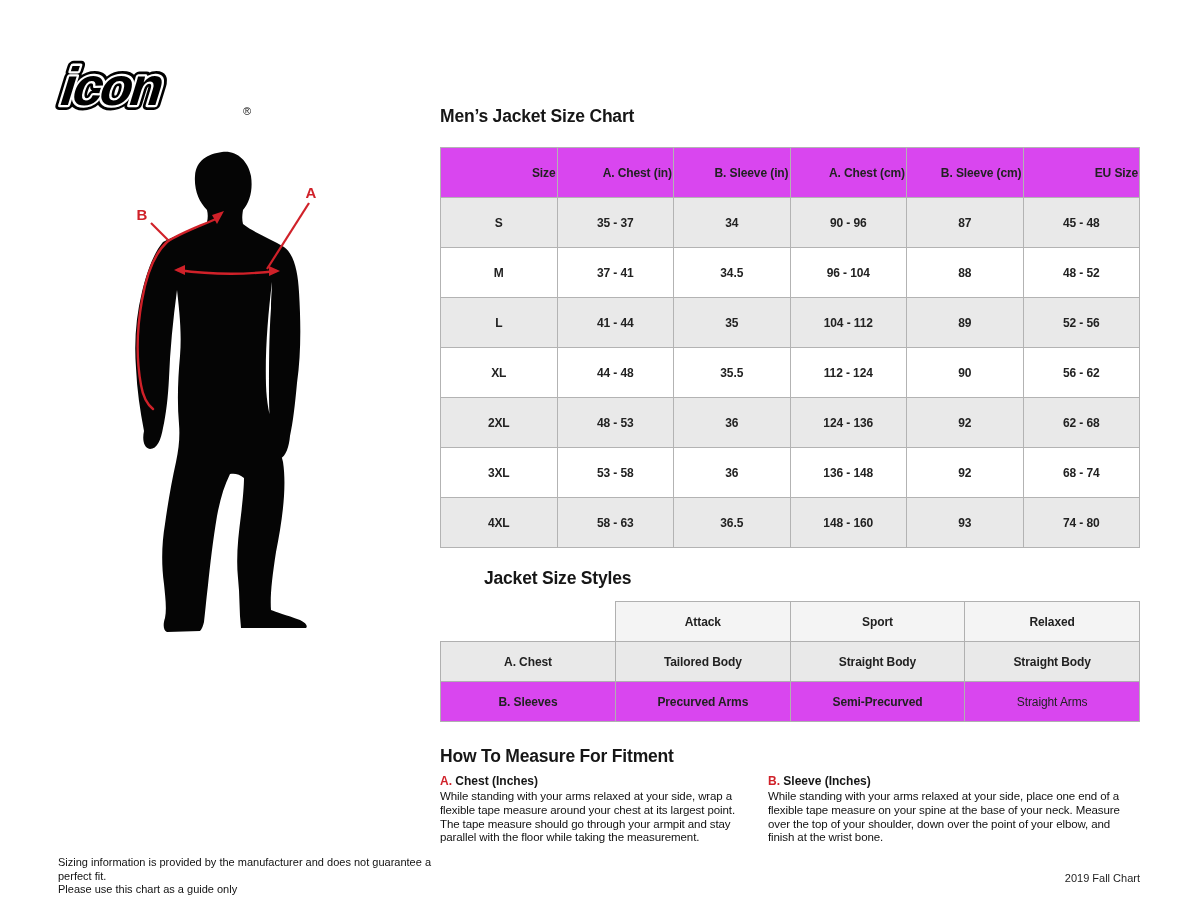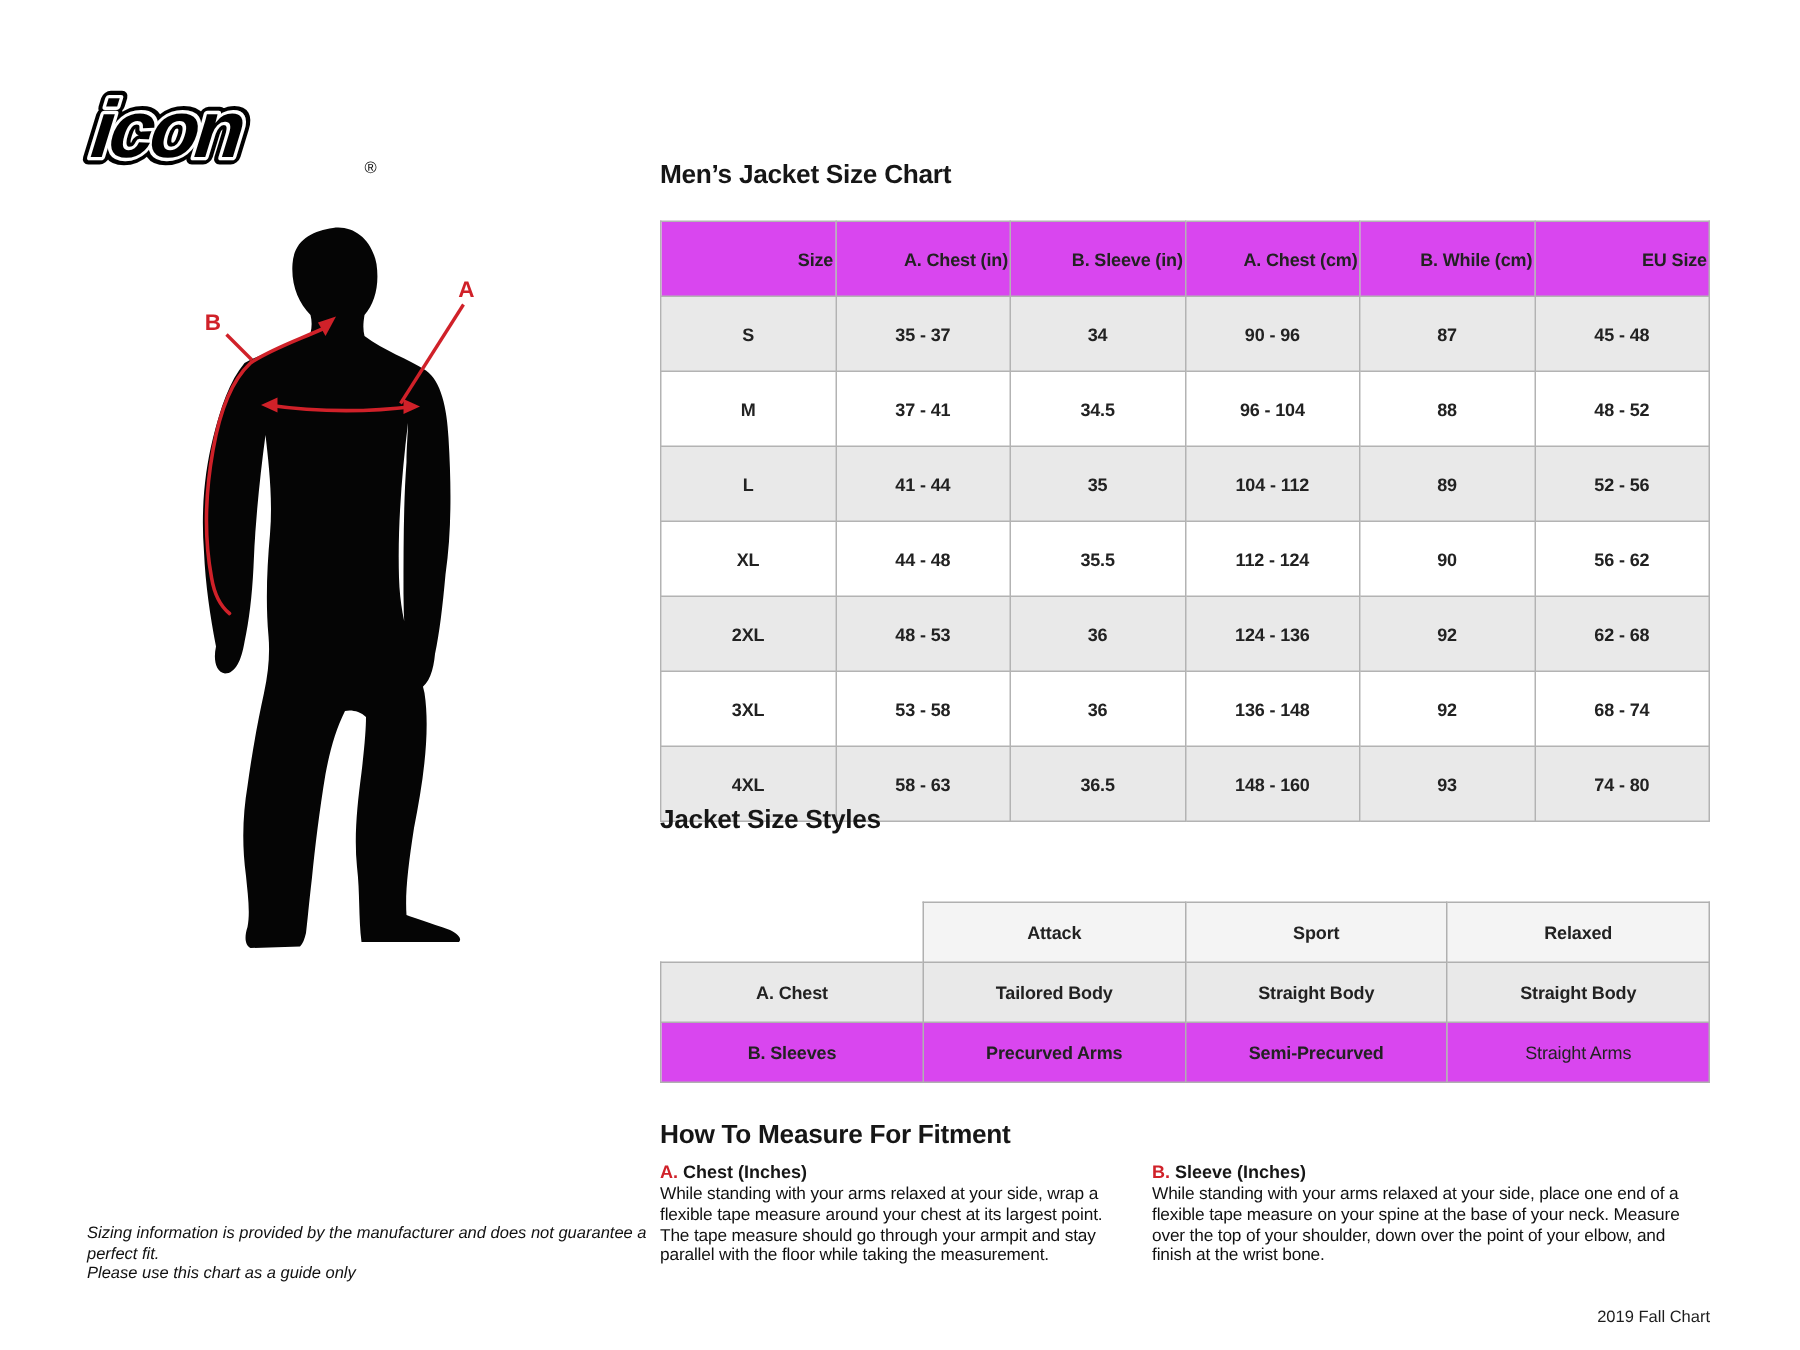--- a/index.html
+++ b/index.html
@@ -2,21 +2,21 @@
 <html><head>
 <meta charset="utf-8">
 <style>
   html,body { margin:0; padding:0; background:#ffffff; }
   body { font-family:"Liberation Sans", sans-serif; }
   .page { position:relative; width:1200px; height:900px; background:#fff; overflow:hidden; color:#1d1d1d; }
 
   
   .section-title { position:absolute; left:440px; font-size:17.5px; font-weight:700; letter-spacing:-0.2px; color:#161616; }
   #main-title    { top:106px; }
-  #styles-title  { top:536px; }
+  #styles-title  { top:568px;margin-left:44px; }
   #measure-title { top:746px; }
 
   
   #logo { position:absolute; left:50px; top:55px; }
 
   
   #figure { position:absolute; left:120px; top:140px; }
 
   
   #size-table-wrap { position:absolute; left:440px; top:147px; width:700px; }
@@ -44,21 +44,21 @@
 
   
   .measure-col { position:absolute; top:774px; }
   #measure-col-a { left:440px; width:308px; }
   #measure-col-b { left:768px; width:352px; }
   .measure-heading { font-size:12px; font-weight:700; color:#161616; margin-bottom:2px; }
   .measure-prefix { color:#d02129; }
   .measure-body { font-size:11.5px; line-height:13.8px; color:#111; letter-spacing:-0.1px; }
 
   
-  #disclaimer { position:absolute; left:58px; top:816px; width:390px; font-size:11px; line-height:13.5px; color:#111;font-style:italic; }
+  #disclaimer { position:absolute; left:58px; top:856px; width:390px; font-size:11px; line-height:13.5px; color:#111; }
   #chart-version { position:absolute; right:60px; top:857px; font-size:11px; font-weight:400; color:#1d1d1d;margin-top:15px; }
 </style>
 </head>
 <body>
 
 <div class="page">
 
   <svg id="logo" width="210" height="64" viewBox="0 0 210 64" aria-hidden="true">
     <g transform="translate(18,0) skewX(-17)">
       <text x="4" y="50" font-family="Liberation Sans, sans-serif" font-size="54" font-weight="bold" style="letter-spacing:-3px" fill="none" stroke="#000000" stroke-width="10" stroke-linejoin="round">icon</text>
@@ -136,21 +136,21 @@
   <div id="main-title" class="section-title">Men’s Jacket Size Chart</div>
 
   <div id="size-table-wrap">
     <table id="size-table">
       <thead>
           <tr>
             <th>Size</th>
             <th>A. Chest (in)</th>
             <th>B. Sleeve (in)</th>
             <th>A. Chest (cm)</th>
-            <th>B. While (cm)</th>
+            <th>B. Sleeve (cm)</th>
             <th>EU Size</th>
           </tr>
         </thead>
       <tbody>
           <tr class="gray">
             <td>S</td>
             <td>35 - 37</td>
             <td>34</td>
             <td>90 - 96</td>
             <td>87</td>

